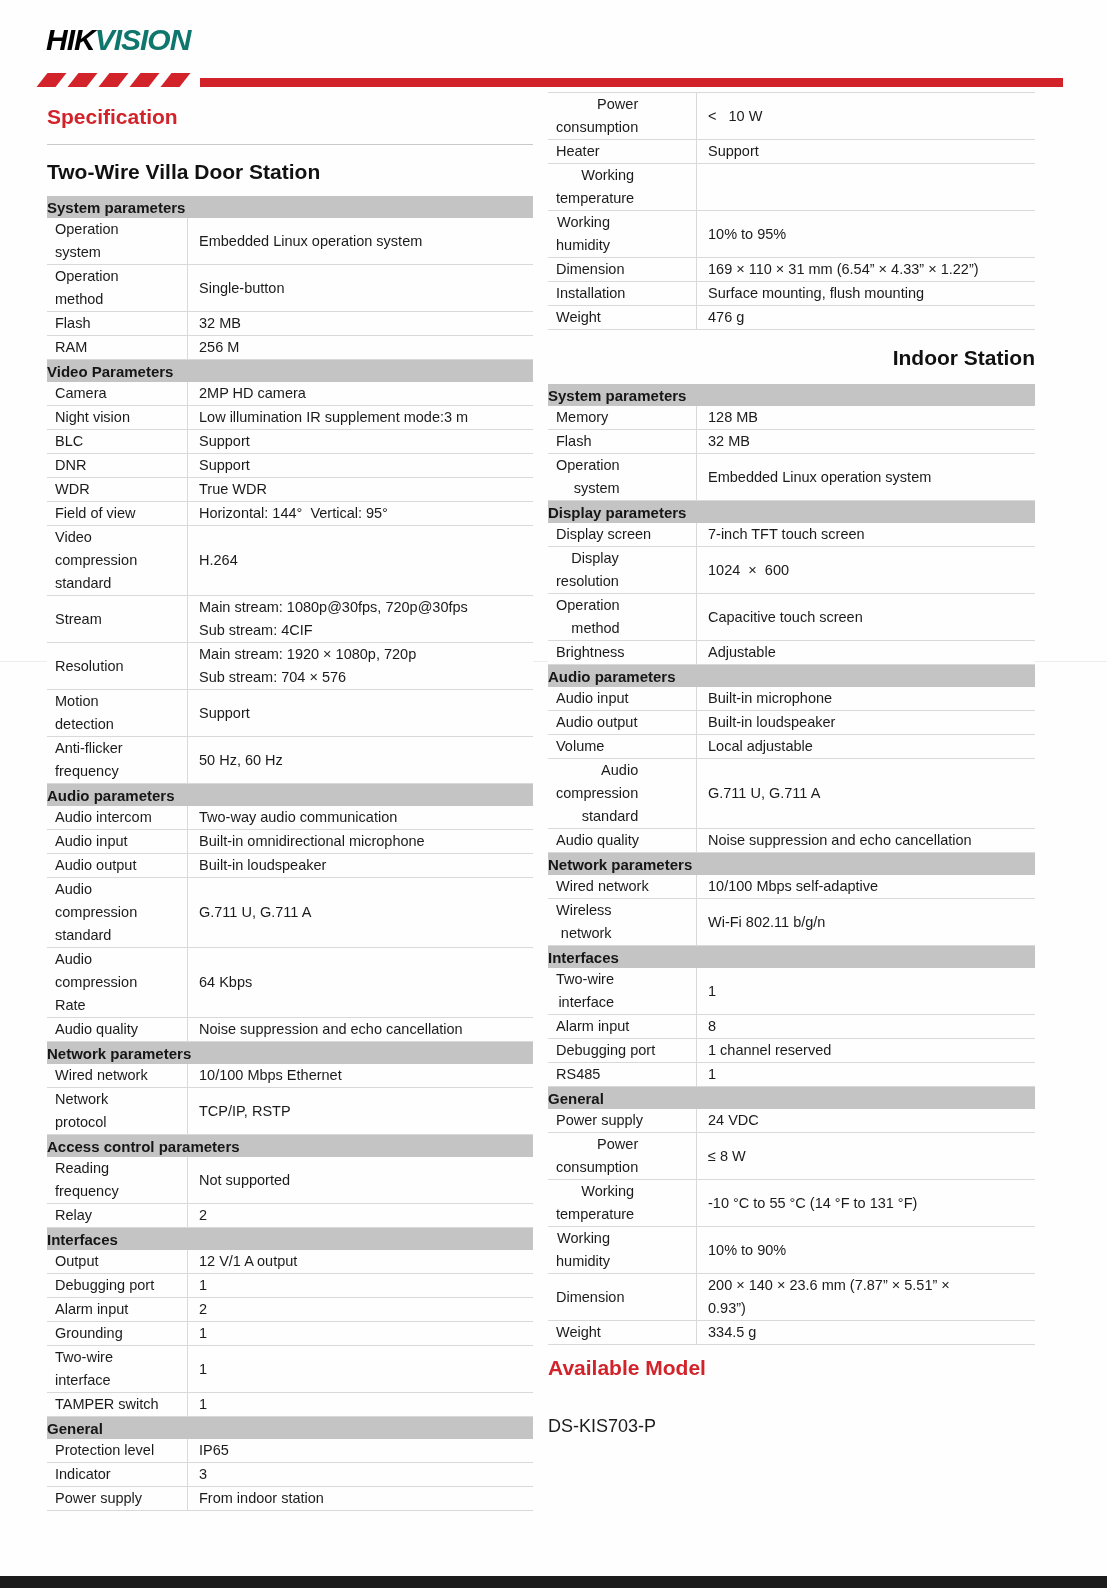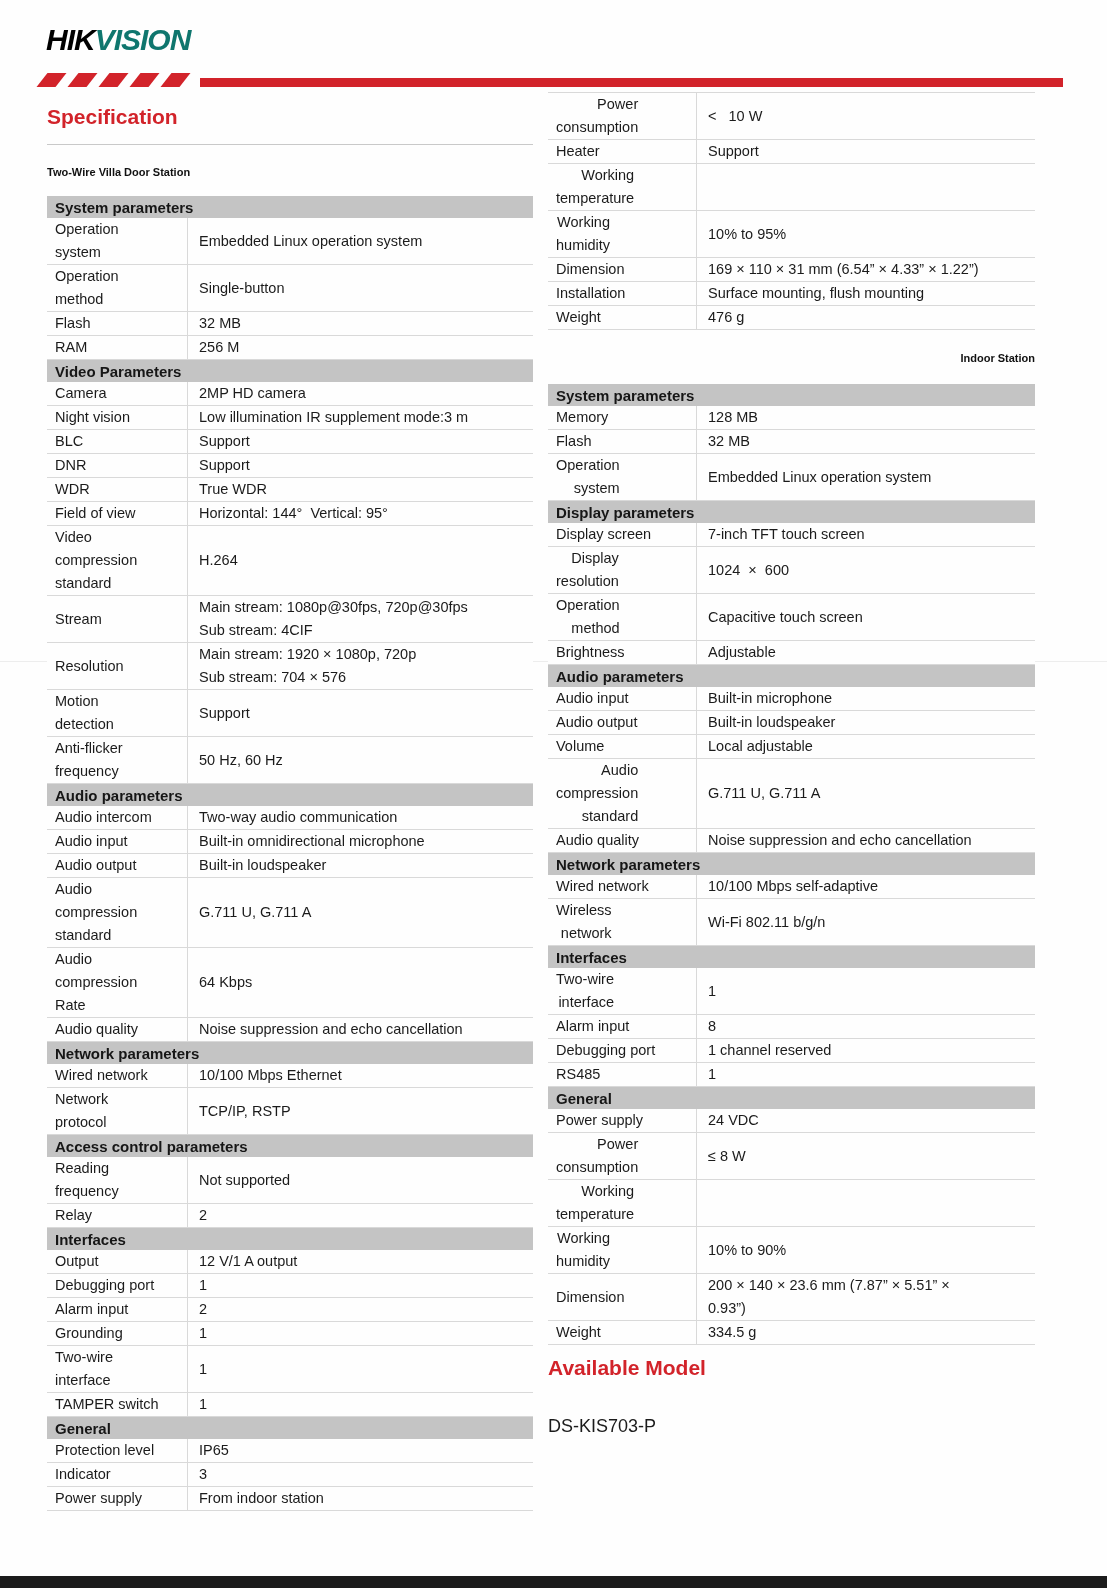--- a/index.html
+++ b/index.html
@@ -39,32 +39,32 @@
   }
   
   .col{position:absolute;background:#fefefe;z-index:1;}
   .col-left{left:47px;top:104px;width:486px;}
   .col-right{left:548px;top:92px;width:487px;}
   .spec-title,.model-heading{
     color:#d2232a;font-size:21px;line-height:26px;font-weight:bold;
   }
   .rule{height:1px;background:#c9c9c9;margin-top:14px;}
   .product-heading{
-    font-size:11px;line-height:20px;font-weight:bold;color:#111;
+    font-size:21px;line-height:20px;font-weight:bold;color:#111;
     margin-top:17px;margin-bottom:14px;
   }
   .product-heading.indoor{margin-top:18px;margin-bottom:16px;text-align:right;}
   .model-heading{margin-top:10px;}
   .model-name{margin-top:34px;font-size:18px;line-height:23px;}
   
   .spec-table{font-size:14.5px;line-height:23px;color:#1b1b1b;}
   .spec-table.cont{border-top:1px solid #d9d9d9;}
   .section-bar{
     background:#c4c4c4;height:22px;display:flex;align-items:center;
-    padding-left:8px;font-weight:bold;font-size:15px;color:#161616;
+    font-weight:bold;font-size:15px;color:#161616;
   }
   .spec-row{display:flex;align-items:stretch;border-bottom:1px solid #d9d9d9;}
   .cell{display:flex;align-items:center;box-sizing:border-box;}
   .cell.label{
     flex:0 0 141px;width:141px;
     padding-left:8px;padding-right:6px;
     border-right:1px solid #d9d9d9;
     white-space:pre-line;
   }
   .col-right .cell.label{flex:0 0 149px;width:149px;text-align:right;}
@@ -405,20 +405,21 @@
           <div class="cell value">24 VDC</div>
         </div>
         <div class="spec-row">
           <div class="cell label">Power
 consumption</div>
           <div class="cell value">≤ 8 W</div>
         </div>
         <div class="spec-row">
           <div class="cell label">Working
 temperature</div>
+          <div class="cell value">-10 °C to 55 °C (14 °F to 131 °F)</div>
         </div>
         <div class="spec-row">
           <div class="cell label">Working
 humidity</div>
           <div class="cell value">10% to 90%</div>
         </div>
         <div class="spec-row">
           <div class="cell label">Dimension</div>
           <div class="cell value">200 × 140 × 23.6 mm (7.87” × 5.51” ×
 0.93”)</div>

